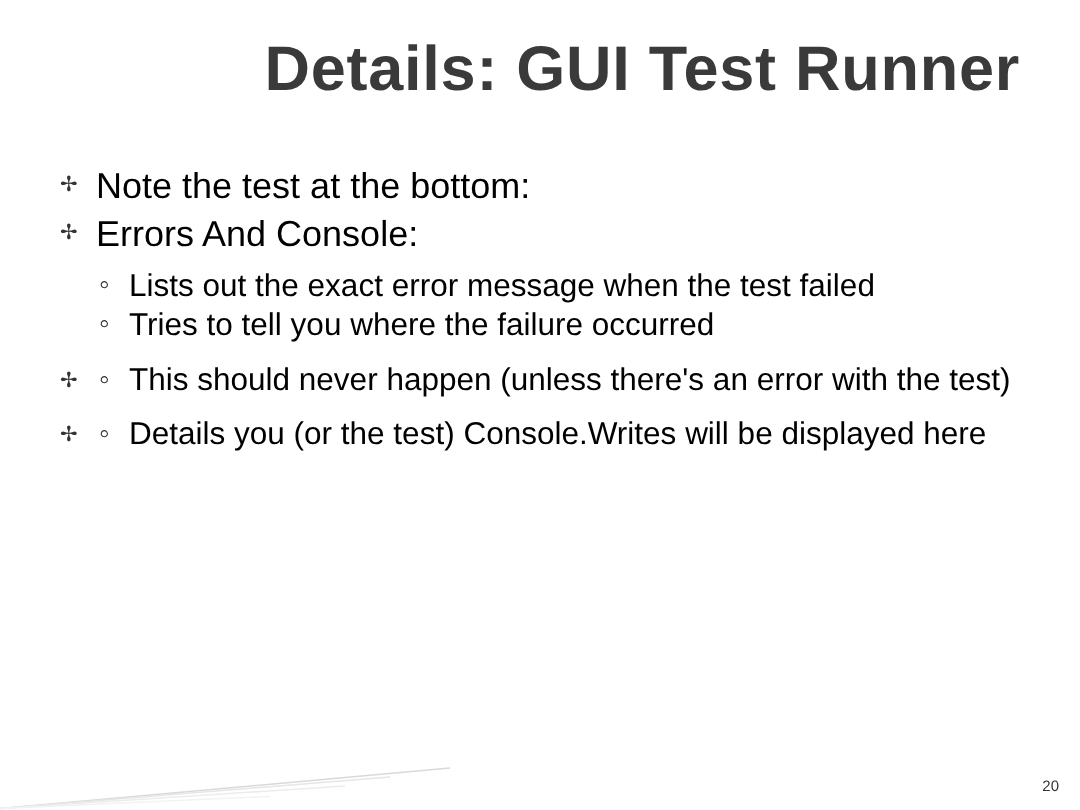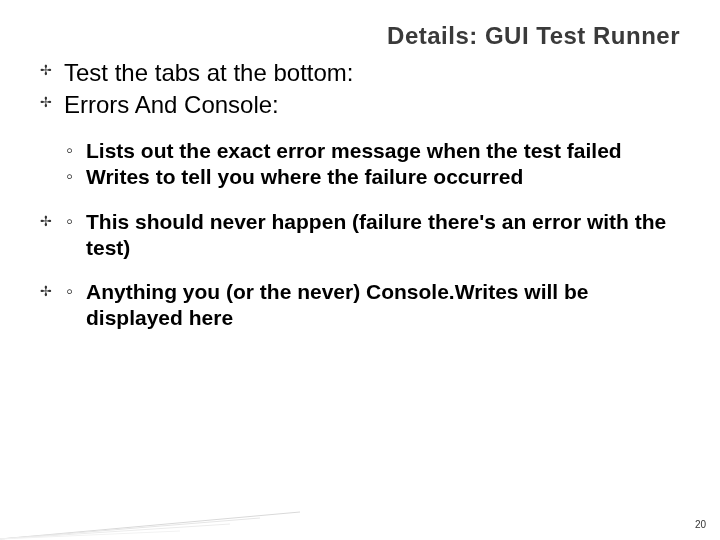--- a/index.html
+++ b/index.html
@@ -6,26 +6,26 @@
     body {
       width: 720px;
       height: 540px;
       background: #ffffff;
       font-family: 'Segoe UI', Tahoma, Arial, sans-serif;
       position: relative;
       padding: 22px 30px 20px 30px;
       color: #000;
     }
     h1 {
-      font-size: 24px;
+      font-size: 42px;
       font-weight: 700;
       color: #3a3a3a;
       text-align: right;
       padding-right: 10px;
-      margin-bottom: 8px;
+      margin-bottom: 40px;
       font-family: 'Segoe UI', 'Trebuchet MS', Arial, sans-serif;
       letter-spacing: 0.5px;
     }
     ul.main-list {
       list-style: none;
       padding-left: 10px;
     }
     ul.main-list > li {
       position: relative;
       padding-left: 24px;
@@ -37,22 +37,21 @@
       content: "✢";
       position: absolute;
       left: 0;
       top: 4px;
       font-size: 14px;
       color: #333;
     }
     ul.sub-list {
       list-style: none;
       padding-left: 0;
-      margin: 18px 0 10px 0;
-      font-weight: bold;
+      margin: 6px 0 10px 0;
     }
     ul.sub-list > li {
       position: relative;
       padding-left: 22px;
       font-size: 21px;
       line-height: 1.25;
       margin-left: 0;
     }
     ul.sub-list > li::before {
       content: "◦";
@@ -80,36 +79,36 @@
       pointer-events: none;
     }
     .decor svg { display: block; }
   </style>
 </head>
 <body>
 
 <h1>Details: GUI Test Runner</h1>
 
 <ul class="main-list">
-  <li>Test the tabs at the bottom:</li>
+  <li>Note the test at the bottom:</li>
   <li>
     <span>Errors And Console:</span>
     <ul class="sub-list">
       <li>Lists out the exact error message when the test failed</li>
-      <li>Writes to tell you where the failure occurred</li>
+      <li>Tries to tell you where the failure occurred</li>
     </ul>
   </li>
   <li>
     <ul class="sub-list">
-      <li>This should never happen (failure there's an error with the test)</li>
+      <li>This should never happen (unless there's an error with the test)</li>
     </ul>
   </li>
   <li>
     <ul class="sub-list">
-      <li>Anything you (or the never) Console.Writes will be displayed here</li>
+      <li>Details you (or the test) Console.Writes will be displayed here</li>
     </ul>
   </li>
 </ul>
 
 <div class="page-num">20</div>
 
 <div class="decor">
   <svg width="320" height="36" viewBox="0 0 320 36">
     <line x1="0" y1="35" x2="300" y2="8" stroke="#d9d9d9" stroke-width="1"></line>
     <line x1="0" y1="35" x2="260" y2="14" stroke="#e6e6e6" stroke-width="1"></line>

